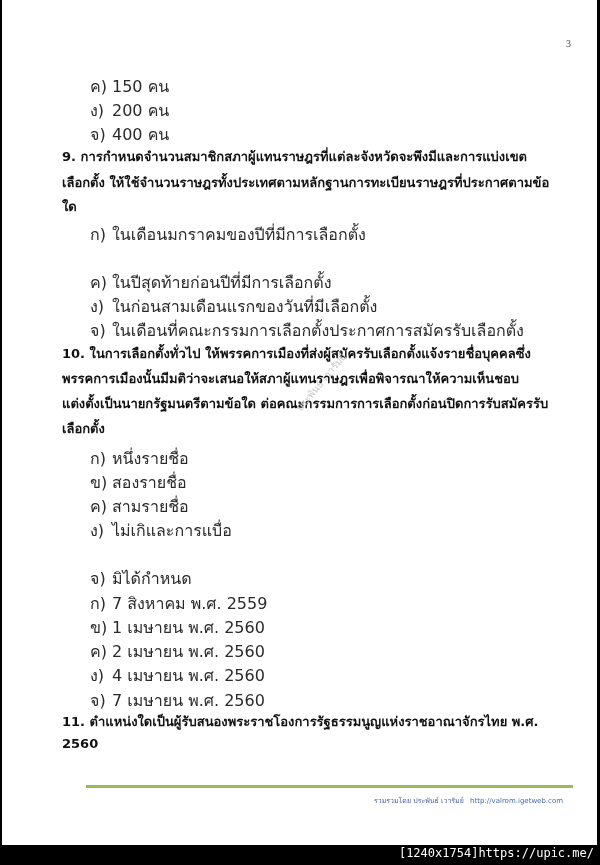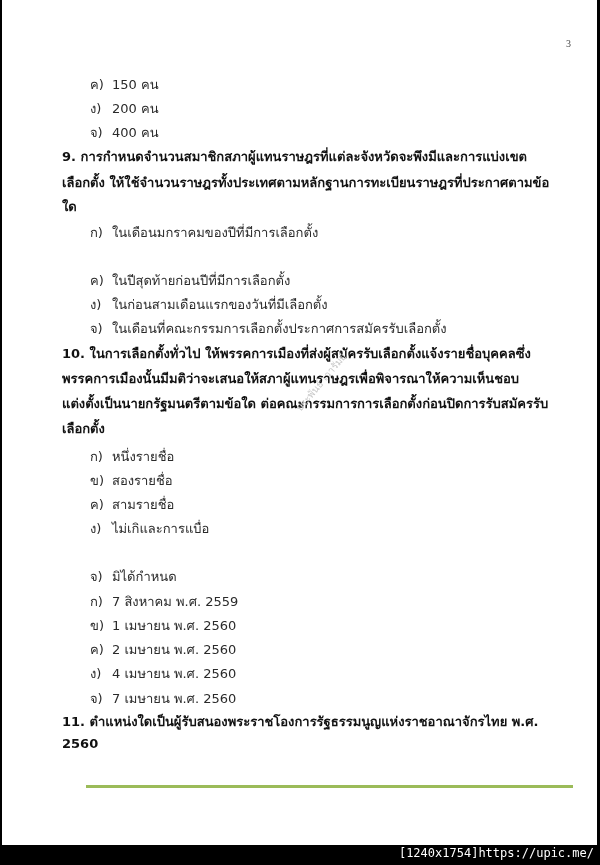--- a/index.html
+++ b/index.html
@@ -2,21 +2,21 @@
 <html><head>
 <meta charset="utf-8">
 <style>
   html, body { margin:0; padding:0; }
   body { width:600px; height:865px; background:#000; position:relative; overflow:hidden;
          font-family:"DejaVu Sans", "Liberation Sans", sans-serif; }
   .page { position:absolute; left:2px; top:0; width:595px; height:845px; background:#fff; }
   .pagenum { position:absolute; left:564px; top:38px; font-size:10px; color:#444;
              font-family:"Liberation Serif", serif; }
   .line { position:absolute; white-space:nowrap; color:#2a2a2a; }
-  .choice { left:88px; font-size:13px; }
+  .choice { left:88px; font-size:16px; }
   .choice .lbl { display:inline-block; width:22px; }
   .q { left:60px; font-size:13px; font-weight:bold; color:#111; }
   .watermark { position:absolute; left:290px; top:405px; font-size:10px; color:#c8c8c8;
                transform:rotate(-50deg); transform-origin:left top; white-space:nowrap; }
   .rule { position:absolute; left:84px; top:785px; width:487px; height:3px; background:#9bbb59; }
   .footer { position:absolute; left:372px; top:795px; font-size:7px; color:#4a5d9a; white-space:nowrap; }
   .footer .url { color:#4a6ab0; margin-left:4px; }
   .stamp { position:absolute; right:6px; top:846px; font-size:12px; color:#fff;
            font-family:"DejaVu Sans Mono", monospace; white-space:nowrap;text-align:center; }
 </style>
@@ -53,15 +53,19 @@
   <div class="line choice" style="top:639px"><span class="lbl">ค)</span><span>2 เมษายน พ.ศ. 2560</span></div>
   <div class="line choice" style="top:663px"><span class="lbl">ง)</span><span>4 เมษายน พ.ศ. 2560</span></div>
   <div class="line choice" style="top:688px"><span class="lbl">จ)</span><span>7 เมษายน พ.ศ. 2560</span></div>
 
   <div class="line q" style="top:711px">11. ตำแหน่งใดเป็นผู้รับสนองพระราชโองการรัฐธรรมนูญแห่งราชอาณาจักรไทย พ.ศ.</div>
   <div class="line q" style="top:736px">2560</div>
 
   <div class="watermark">ประพันธ์ เวารัมย์</div>
 
   <div class="rule"></div>
+  <div class="footer">
+    <span>รวมรวมโดย ประพันธ์ เวารัมย์</span>
+    <span class="url">http://valrom.igetweb.com</span>
+  </div>
 </div>
 
 <div class="stamp">[1240x1754]https://upic.me/</div>
 
 </body></html>

